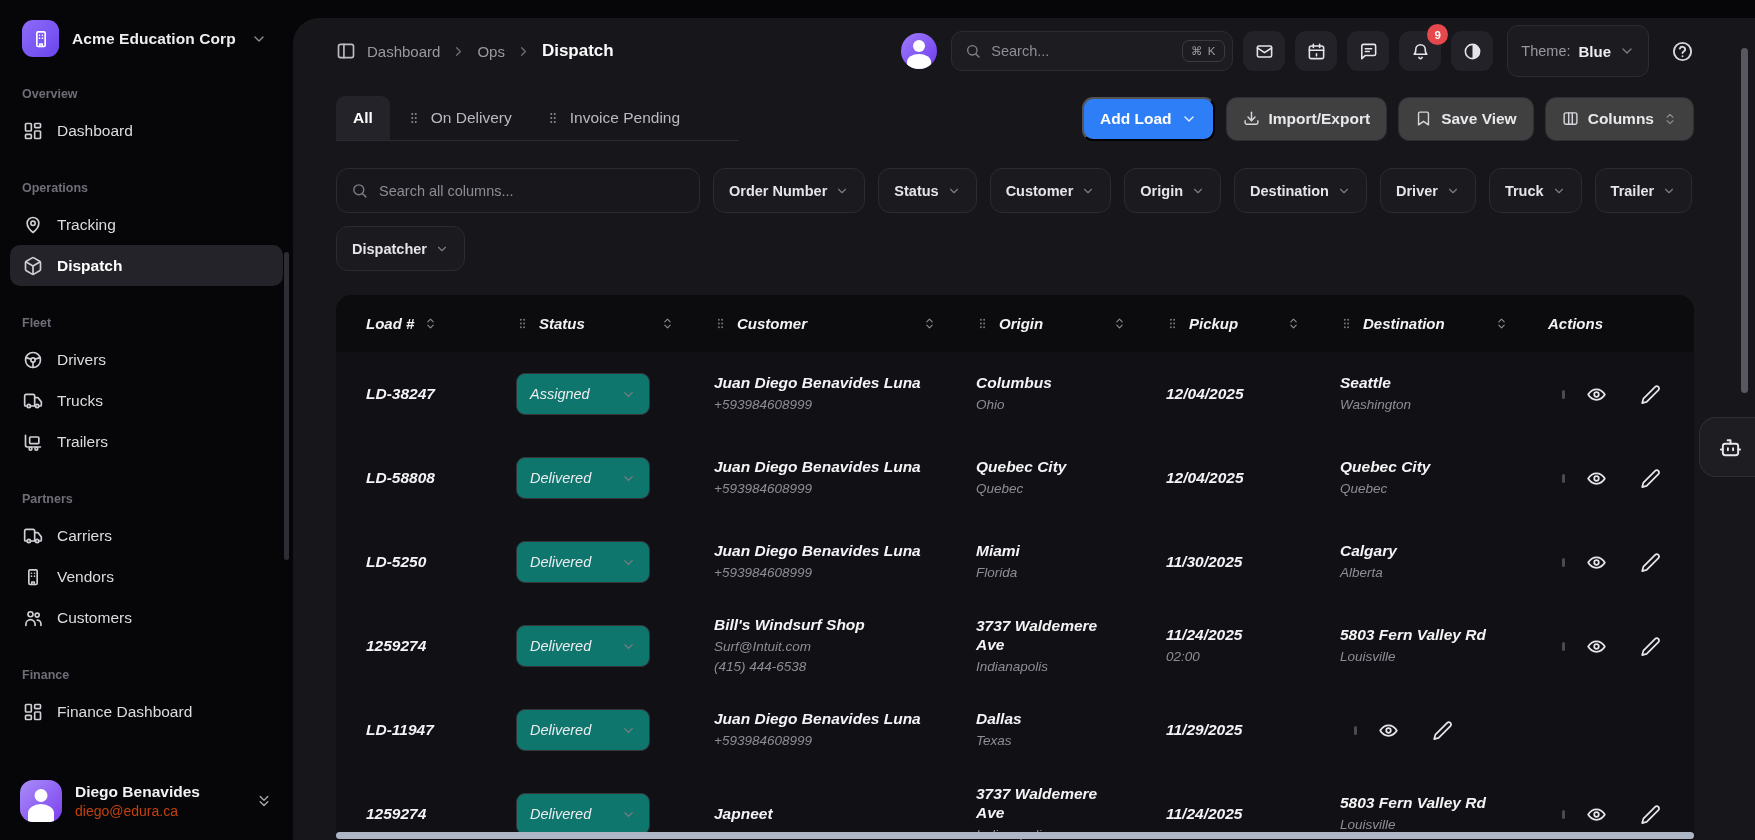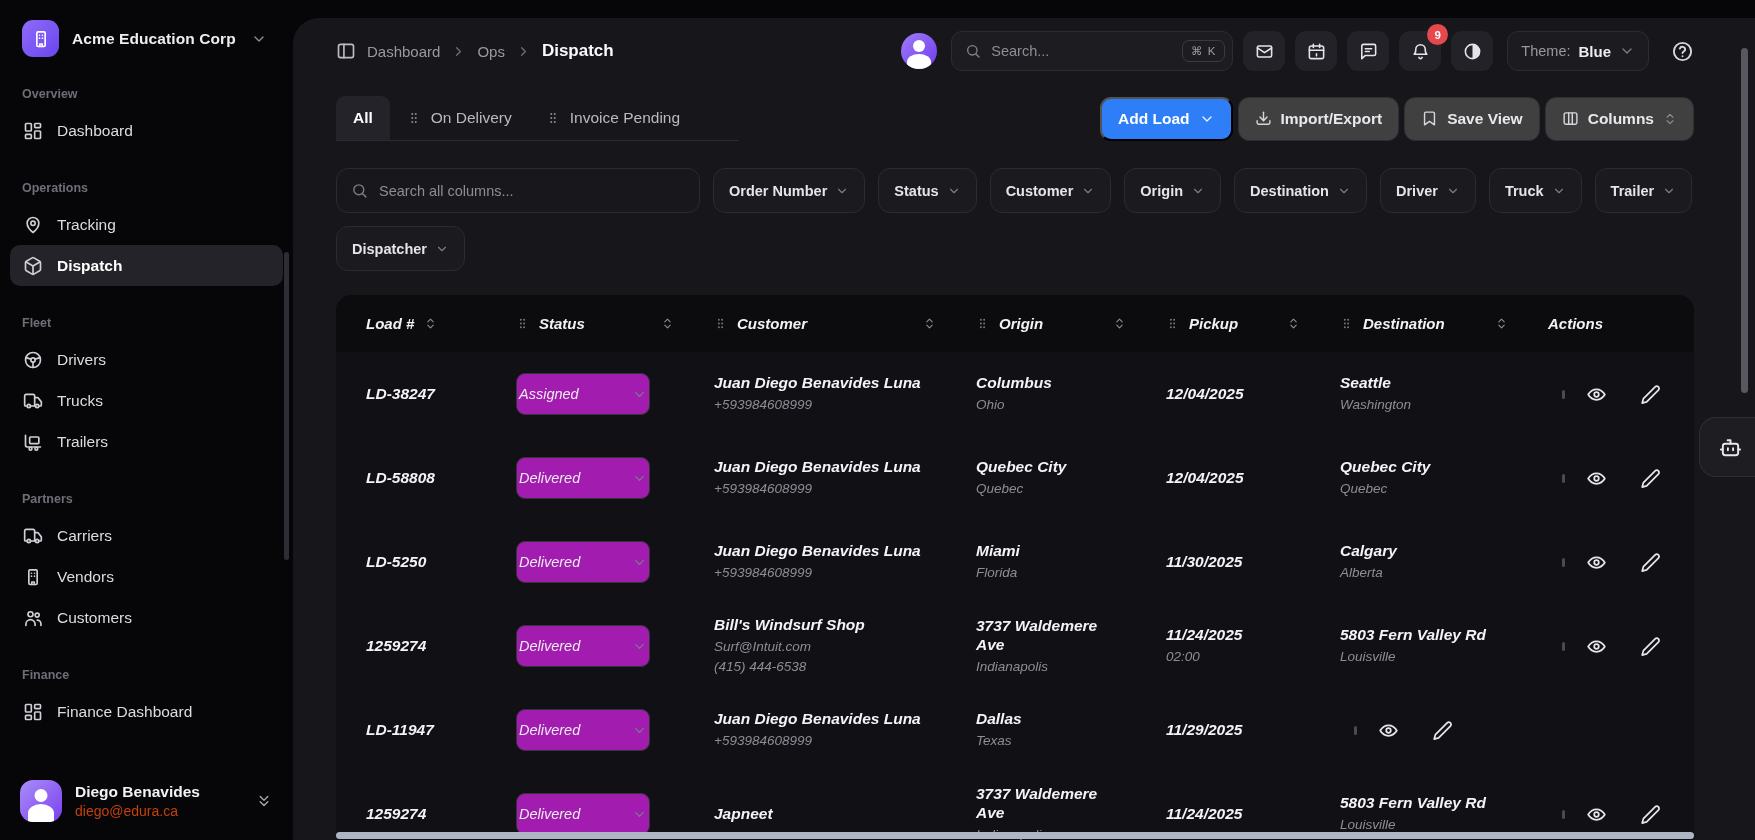--- a/index.html
+++ b/index.html
@@ -68,36 +68,36 @@
     font-size:14.5px; font-family:inherit; min-width:0; }
   .searchbox input::placeholder { color:#8d8d96; }
   .kbd { border:1px solid #3a3a42; border-radius:7px; padding:3px 8px; font-size:11.5px; color:#9b9ba4;
     letter-spacing:1px; white-space:nowrap; }
   .icon-btn { width:42px; height:40px; border-radius:11px; background:#222228; display:flex;
     align-items:center; justify-content:center; cursor:pointer; position:relative; }
   .icon-btn .ic { width:19px; height:19px; color:#e4e4e9; }
   .badge { position:absolute; top:-7px; right:-7px; min-width:21px; height:21px; border-radius:99px;
     background:var(--badge-red,#e5484d); color:#fff; font-size:11.5px; font-weight:700;
     display:flex; align-items:center; justify-content:center; padding:0 5px; }
-  .theme-select { height:40px; border:1px solid #2c2c33; background:#1b1b20; border-radius:11px;
+  .theme-select { height:52px; border:1px solid #2c2c33; background:#1b1b20; border-radius:11px;
     display:flex; align-items:center; gap:8px; padding:0 13px; cursor:pointer; margin-left:4px; }
   .theme-label { font-size:14.5px; color:#98989f; }
   .theme-value { font-size:15px; font-weight:600; color:#ececf1; }
   .theme-select .ic { width:16px; height:16px; color:#7c7c85; }
   .help-btn { width:23px; height:23px; color:#d6d6dc; margin-left:12px; cursor:pointer; }
 
   
   .toolbar { display:flex; align-items:center; justify-content:space-between; margin-top:12px; flex:none; }
   .tabs { display:flex; align-items:flex-end; border-bottom:1px solid #2b2b31; padding-right:42px; }
   .tab { height:44px; display:flex; align-items:center; gap:10px; padding:0 17px; cursor:pointer; }
   .tab .ic { width:14px; height:14px; color:#8d8d96; }
   .tab .lbl { font-size:15.5px; color:#b9b9c1; white-space:nowrap; }
   .tab.active { background:#232329; border-radius:9px 9px 0 0; }
   .tab.active .lbl { color:#fdfdfe; font-weight:700; }
-  .actions-cluster { display:flex; align-items:center; gap:5px; }
+  .actions-cluster { display:flex; align-items:center; gap:11px; }
   .btn { height:44px; border-radius:11px; display:flex; align-items:center; gap:9px; padding:0 16px;
     cursor:pointer; white-space:nowrap; }
   .btn .ic { width:17px; height:17px; }
   .btn-primary { background:var(--accent,#2e7ef7); color:#fff; font-size:15.5px; font-weight:600; }
   .btn-primary .ic { width:16px; height:16px; color:rgba(255,255,255,.9); }
   .btn-ghost { background:#404040; border:1px solid #2e2e35; color:#e8e8ed; font-size:15.5px; font-weight:600; }
   .btn-ghost .ic { color:#d5d5db; }
   .btn-ghost .ic.trail { width:14px; height:14px; color:#8d8d96; }
 
   
@@ -119,22 +119,22 @@
   .t-head { height:57px; align-items:center; background:#0c0c0f; }
   .hcell { display:flex; align-items:center; gap:10px; padding-right:14px; cursor:pointer; }
   .hcell .grip { width:13px; height:13px; color:#7c7c85; }
   .hcell .lbl { font-size:15px; font-weight:700; color:#f2f2f5; white-space:nowrap; }
   .hcell .sort { width:13px; height:13px; color:#8d8d96; }
   .hcell .sort.far { margin-left:auto; margin-right:26px; }
   .t-row { align-items:center; min-height:84px; padding-top:12px; padding-bottom:12px; }
   .cell { padding-right:44px; }
   .primary { font-size:15.5px; font-weight:700; color:#f4f4f7; line-height:1.22; }
   .secondary { font-size:13.5px; color:#8d8d96; margin-top:3px; line-height:1.3; }
-  .status-pill { width:134px; height:42px; background:#a21caf; border:1px solid #34343b; border-radius:9px;
-    display:flex; align-items:center; justify-content:space-between; padding:0 2px; cursor:pointer; }
+  .status-pill { width:134px; height:42px; background:#0f766e; border:1px solid #34343b; border-radius:9px;
+    display:flex; align-items:center; justify-content:space-between; padding:0 13px; cursor:pointer; }
   .status-pill .lbl { font-size:14.5px; color:#ededf1; }
   .status-pill .ic { width:15px; height:15px; color:#7c7c85; }
   .row-actions { display:flex; align-items:center; gap:33px; padding-left:14px; }
   .trunc-mark { width:3px; height:9px; border-radius:2px; background:#4a4a52; margin-right:-12px; }
   .act-btn { width:21px; height:21px; color:#e6e6ea; cursor:pointer; }
 
   
   .v-scroll { position:absolute; right:7px; top:30px; width:7px; height:345px; border-radius:99px;
     background:#585860; cursor:pointer; }
   .h-scroll { position:absolute; left:336px; right:61px; bottom:1px; height:7px; border-radius:99px;

